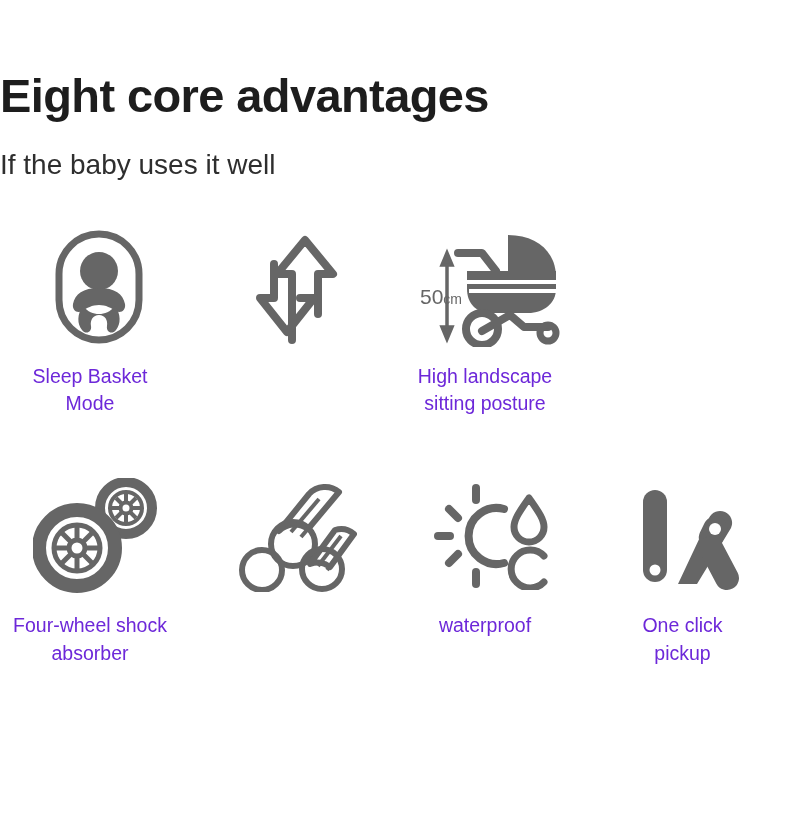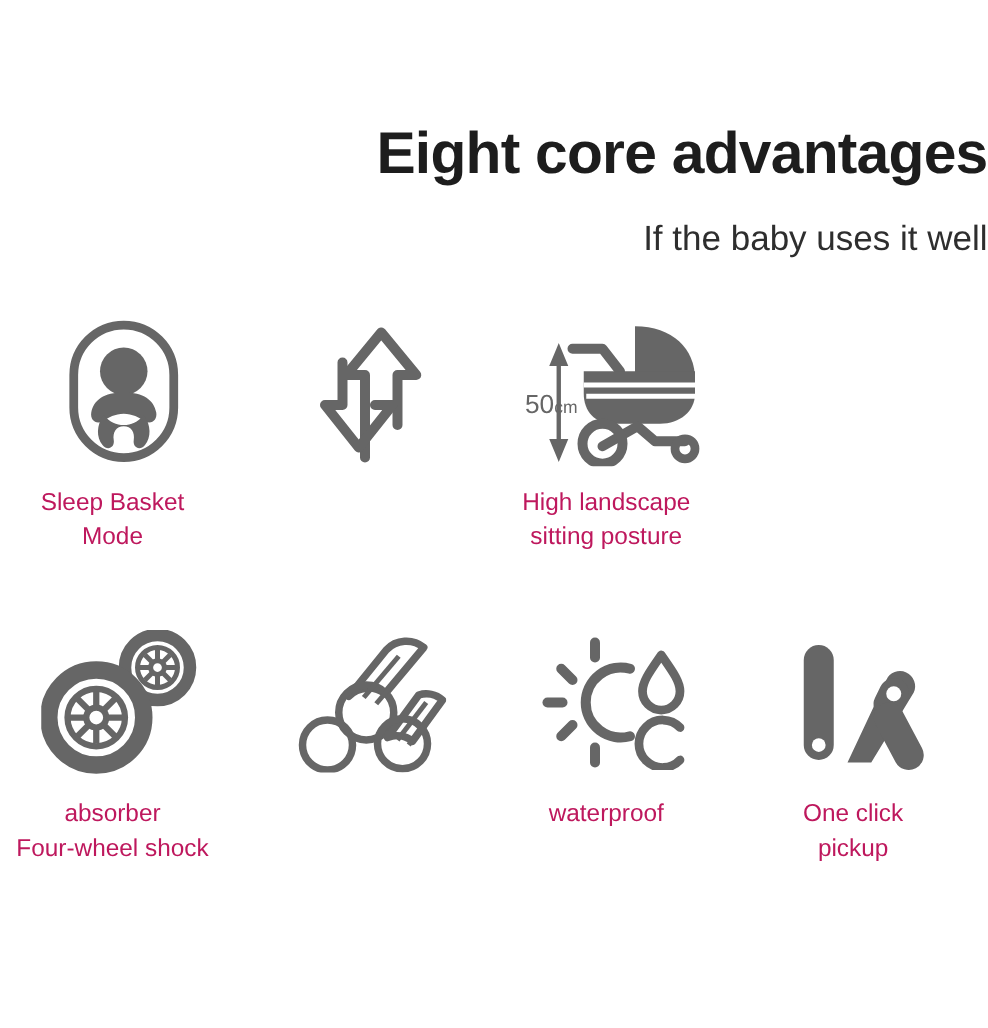--- a/index.html
+++ b/index.html
@@ -18,22 +18,22 @@
   .page {
     position: relative;
     width: 790px;
     height: 822px;
     background: #ffffff;
     box-sizing: border-box;
   }
 
   
   .header {
-    padding-top: 96px;
-    text-align: right;
+    padding-top: 70px;
+    text-align: left;
   }
   .title {
     font-size: 47px;
     font-weight: bold;
     color: #1d1d1d;
     letter-spacing: -0.6px;
     line-height: 1.12;
     margin: 0;
   }
   .subtitle {
@@ -65,21 +65,21 @@
   .icon-box {
     height: 120px;
     display: flex;
     align-items: center;
     justify-content: center;
   }
   .label {
     margin-top: 16px;
     font-size: 19.5px;
     line-height: 1.42;
-    color: #be185d;
+    color: #6d28d9;
     text-align: center;
     max-width: 180px;
     font-weight: normal;
   }
   .label .lab-line {
     display: block;
   }
 
   svg { display: block; }
 </style>
@@ -197,22 +197,22 @@
               <line x1="52" y1="70" x2="65" y2="70"></line>
               <line x1="29" y1="55" x2="38" y2="64"></line>
               <line x1="50" y1="76" x2="59" y2="85"></line>
               <line x1="59" y1="55" x2="50" y2="64"></line>
               <line x1="38" y1="76" x2="29" y2="85"></line>
             </g>
           </g>
         </svg>
       </div>
       <div class="label">
+        <span class="lab-line">Four-wheel shock</span>
         <span class="lab-line">absorber</span>
-        <span class="lab-line">Four-wheel shock</span>
       </div>
     </div>
 
     <div class="cell">
       <div class="icon-box">
         <svg width="122" height="112" viewBox="0 0 122 112">
           <g fill="none" stroke="#666666" stroke-width="6" stroke-linejoin="round">
 
             <path d="M44 51 L74 14 A22 22 0 0 1 104 12 L73 49 A22 22 0 0 0 44 51 Z"></path>
             <circle cx="58" cy="64" r="22"></circle>

